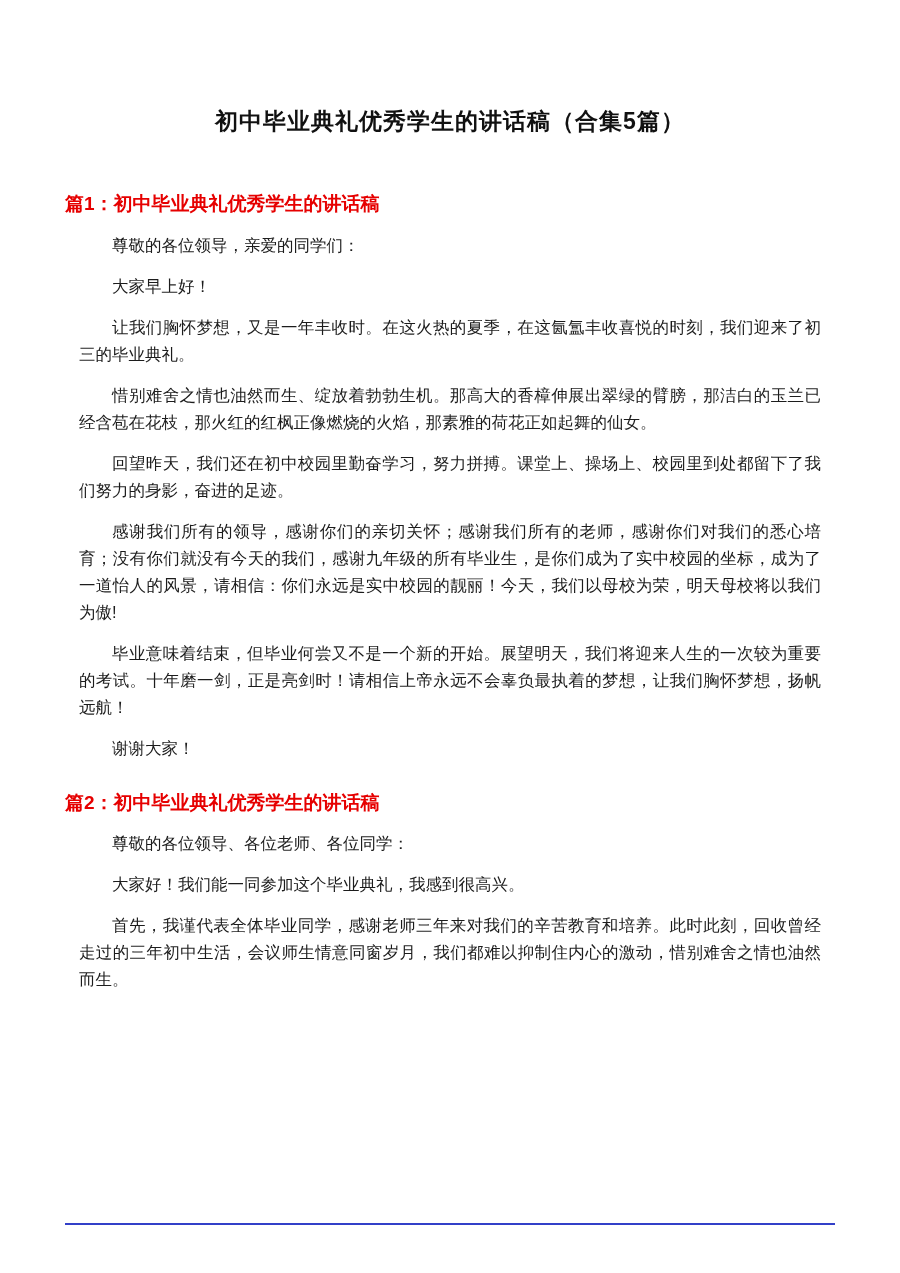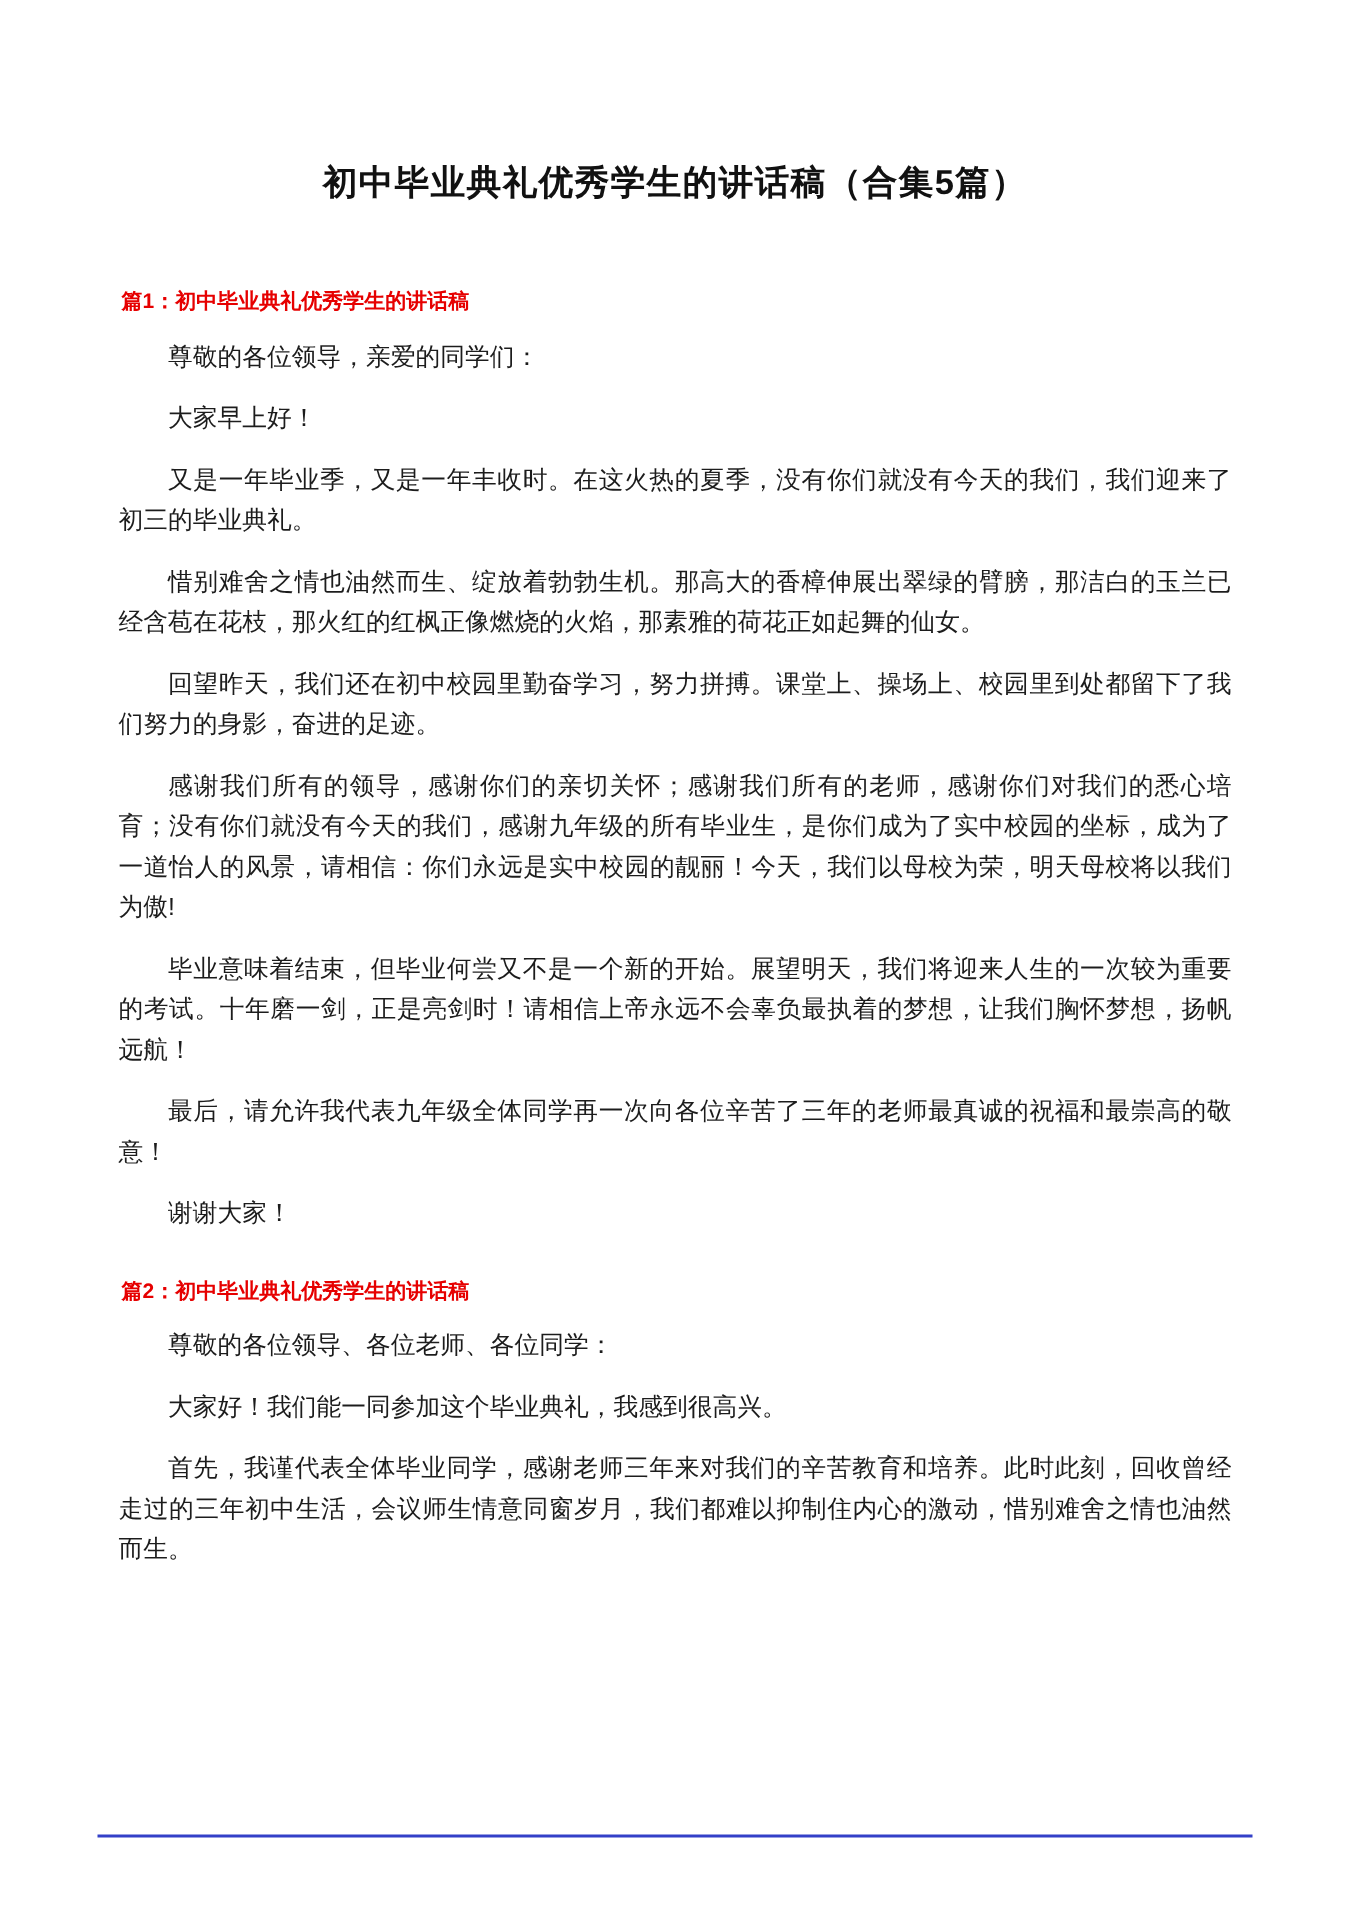--- a/index.html
+++ b/index.html
@@ -24,24 +24,24 @@
   h1.page-title {
     font-size: 23px;
     font-weight: bold;
     color: #111111;
     text-align: center;
     margin: 0 0 26px 0;
     letter-spacing: 1px;
     line-height: 1.35;
   }
   h2.section-heading {
-    font-size: 14px;
+    font-size: 19px;
     font-weight: bold;
     color: #e60000;
-    margin: 28px 0 12px 16px;
+    margin: 28px 0 12px 0;
     line-height: 1.4;
   }
   p.para {
     font-size: 16.5px;
     line-height: 27px;
     color: #1c1c1c;
     margin: 14px 14px;
     text-indent: 2em;
     text-align: justify;
   }
@@ -56,26 +56,25 @@
 </head>
 <body>
 
 <div class="page">
   <h1 class="page-title">初中毕业典礼优秀学生的讲话稿（合集5篇）</h1>
 
   <div id="sections">
       <h2 class="section-heading">篇1：初中毕业典礼优秀学生的讲话稿</h2>
       <p class="para">尊敬的各位领导，亲爱的同学们：</p>
       <p class="para">大家早上好！</p>
-      <p class="para">又是一年毕业季，又是一年丰收时。在这火热的夏季，没有你们就没有今天的我们，我们迎来了初三的毕业典礼。</p>
+      <p class="para">让我们胸怀梦想，又是一年丰收时。在这火热的夏季，在这氤氲丰收喜悦的时刻，我们迎来了初三的毕业典礼。</p>
       <p class="para">惜别难舍之情也油然而生、绽放着勃勃生机。那高大的香樟伸展出翠绿的臂膀，那洁白的玉兰已经含苞在花枝，那火红的红枫正像燃烧的火焰，那素雅的荷花正如起舞的仙女。</p>
       <p class="para">回望昨天，我们还在初中校园里勤奋学习，努力拼搏。课堂上、操场上、校园里到处都留下了我们努力的身影，奋进的足迹。</p>
       <p class="para">感谢我们所有的领导，感谢你们的亲切关怀；感谢我们所有的老师，感谢你们对我们的悉心培育；没有你们就没有今天的我们，感谢九年级的所有毕业生，是你们成为了实中校园的坐标，成为了一道怡人的风景，请相信：你们永远是实中校园的靓丽！今天，我们以母校为荣，明天母校将以我们为傲!</p>
       <p class="para">毕业意味着结束，但毕业何尝又不是一个新的开始。展望明天，我们将迎来人生的一次较为重要的考试。十年磨一剑，正是亮剑时！请相信上帝永远不会辜负最执着的梦想，让我们胸怀梦想，扬帆远航！</p>
-      <p class="para">最后，请允许我代表九年级全体同学再一次向各位辛苦了三年的老师最真诚的祝福和最崇高的敬意！</p>
       <p class="para">谢谢大家！</p>
       <h2 class="section-heading">篇2：初中毕业典礼优秀学生的讲话稿</h2>
       <p class="para">尊敬的各位领导、各位老师、各位同学：</p>
       <p class="para">大家好！我们能一同参加这个毕业典礼，我感到很高兴。</p>
       <p class="para">首先，我谨代表全体毕业同学，感谢老师三年来对我们的辛苦教育和培养。此时此刻，回收曾经走过的三年初中生活，会议师生情意同窗岁月，我们都难以抑制住内心的激动，惜别难舍之情也油然而生。</p>
     </div>
 
   <hr class="divider">
 </div>
 

